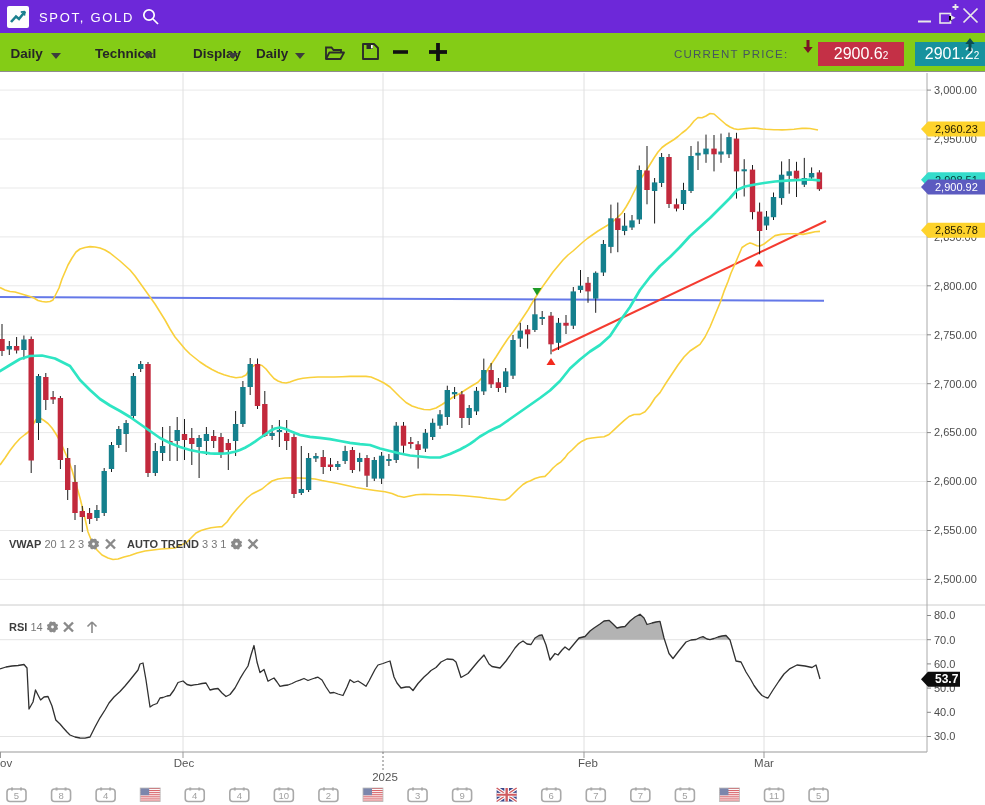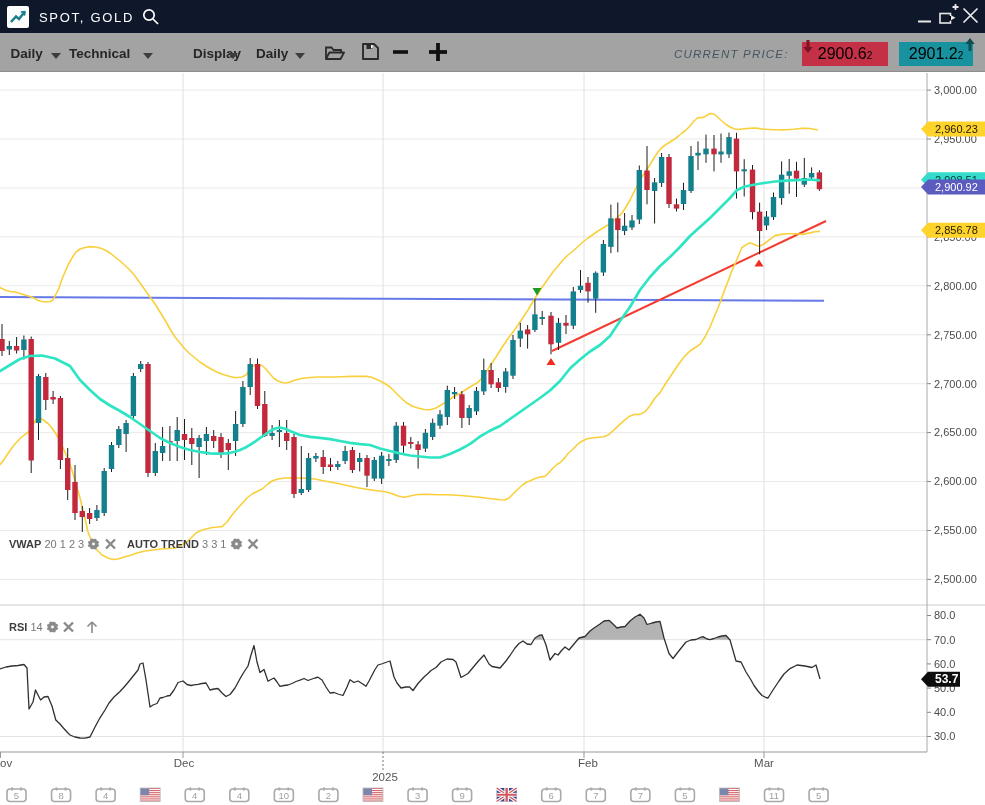--- a/index.html
+++ b/index.html
@@ -1,26 +1,26 @@
 <!DOCTYPE html>
 <html><head><meta charset="utf-8">
 <style>
   html,body{margin:0;padding:0;width:985px;height:805px;overflow:hidden;background:#fff;
     font-family:"Liberation Sans",sans-serif;}
-  #titlebar{position:absolute;left:0;top:0;width:985px;height:33px;background:#0f172a;}
+  #titlebar{position:absolute;left:0;top:0;width:985px;height:33px;background:#6d28d9;}
   #logo{position:absolute;left:7px;top:6px;}
   #tname{position:absolute;left:39px;top:9.5px;color:#fff;font-size:13px;letter-spacing:1.7px;}
-  #toolbar{position:absolute;left:0;top:33px;width:985px;height:39px;background:#a3a3a3;
+  #toolbar{position:absolute;left:0;top:33px;width:985px;height:39px;background:#84cc16;
     border-bottom:1px solid #8d8d8d;box-sizing:border-box;padding-left:10px;}
   .menu{position:absolute;top:13px;font-size:13.5px;font-weight:bold;color:#262626;}
   .tri{position:absolute;top:19.5px;width:0;height:0;border-left:5.5px solid transparent;
     border-right:5.5px solid transparent;border-top:6.5px solid #3d3d3d;}
-  #cp{position:absolute;top:15px;left:674px;font-size:11.5px;color:#45565f;letter-spacing:1.2px;font-style:italic;}
-  .pbox{position:absolute;top:42px;height:24px;color:#000000;font-size:16px;text-align:center;
-    line-height:24px;}
+  #cp{position:absolute;top:15px;left:674px;font-size:11.5px;color:#45565f;letter-spacing:1.2px;}
+  .pbox{position:absolute;top:42px;height:24px;color:#ffffff;font-size:16px;text-align:center;
+    line-height:24px;margin-left:16px;}
   .pbox span{font-size:10px;}
   #chart{position:absolute;left:0;top:0;}
   .ax{font-size:11px;fill:#4c4c4c;}
   .ind{font-size:11px;}
   .dt{font-size:11.5px;fill:#555;}
   text{font-family:"Liberation Sans",sans-serif;}
 </style></head><body>
 <svg id="chart" width="985" height="805" viewBox="0 0 985 805">
     <line x1="0" y1="579.4" x2="927" y2="579.4" stroke="#e9e9e9" stroke-width="1"></line>
     <line x1="0" y1="530.5" x2="927" y2="530.5" stroke="#e9e9e9" stroke-width="1"></line>
@@ -378,21 +378,21 @@
       <rect x="30" y="13.5" width="10.5" height="9.5" fill="none" stroke="#e9e9e9" stroke-width="1.6"></rect>
       <rect x="39" y="16" width="3" height="4.5" fill="#040404"></rect>
       <path d="M42.5 7h6M45.5 4v6" stroke="#e9e9e9" stroke-width="1.8"></path>
       <path d="M41 15.2v5l4.5-2.5z" fill="#e9e9e9"></path>
       <path d="M53.5 8.5l14 14M67.5 8.5l-14 14" stroke="#e9e9e9" stroke-width="1.7"></path>
     </svg>
   </div>
 <div id="toolbar">
     <span class="menu" style="left:10.5px">Daily</span>
     <span class="tri" style="left:51px"></span>
-    <span class="menu" style="left:69px">Technical</span>
+    <span class="menu" style="left:95px">Technical</span>
     <span class="tri" style="left:143px"></span>
     <span class="menu" style="left:193px">Display</span>
     <span class="tri" style="left:228px"></span>
     <span class="menu" style="left:256px">Daily</span>
     <span class="tri" style="left:295px"></span>
     <svg style="position:absolute;left:324px;top:10px" width="22" height="19">
       <path d="M2 16V4.5h5.5l2 2.5H17v2.5" fill="none" stroke="#2b2b2b" stroke-width="1.8"></path>
       <path d="M2 16l3.4-6.5H20L16.5 16z" fill="none" stroke="#2b2b2b" stroke-width="1.8" stroke-linejoin="round"></path>
     </svg>
     <svg style="position:absolute;left:361px;top:9px" width="19" height="19">

